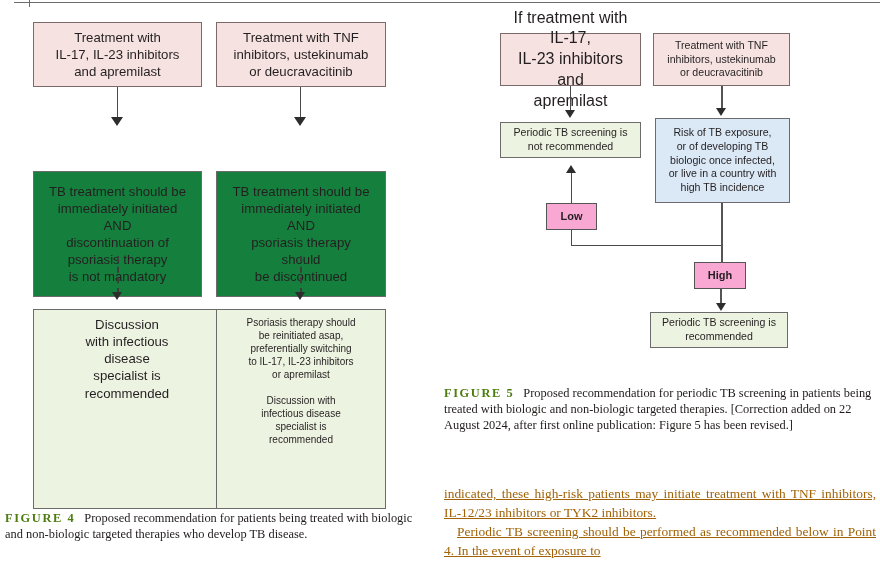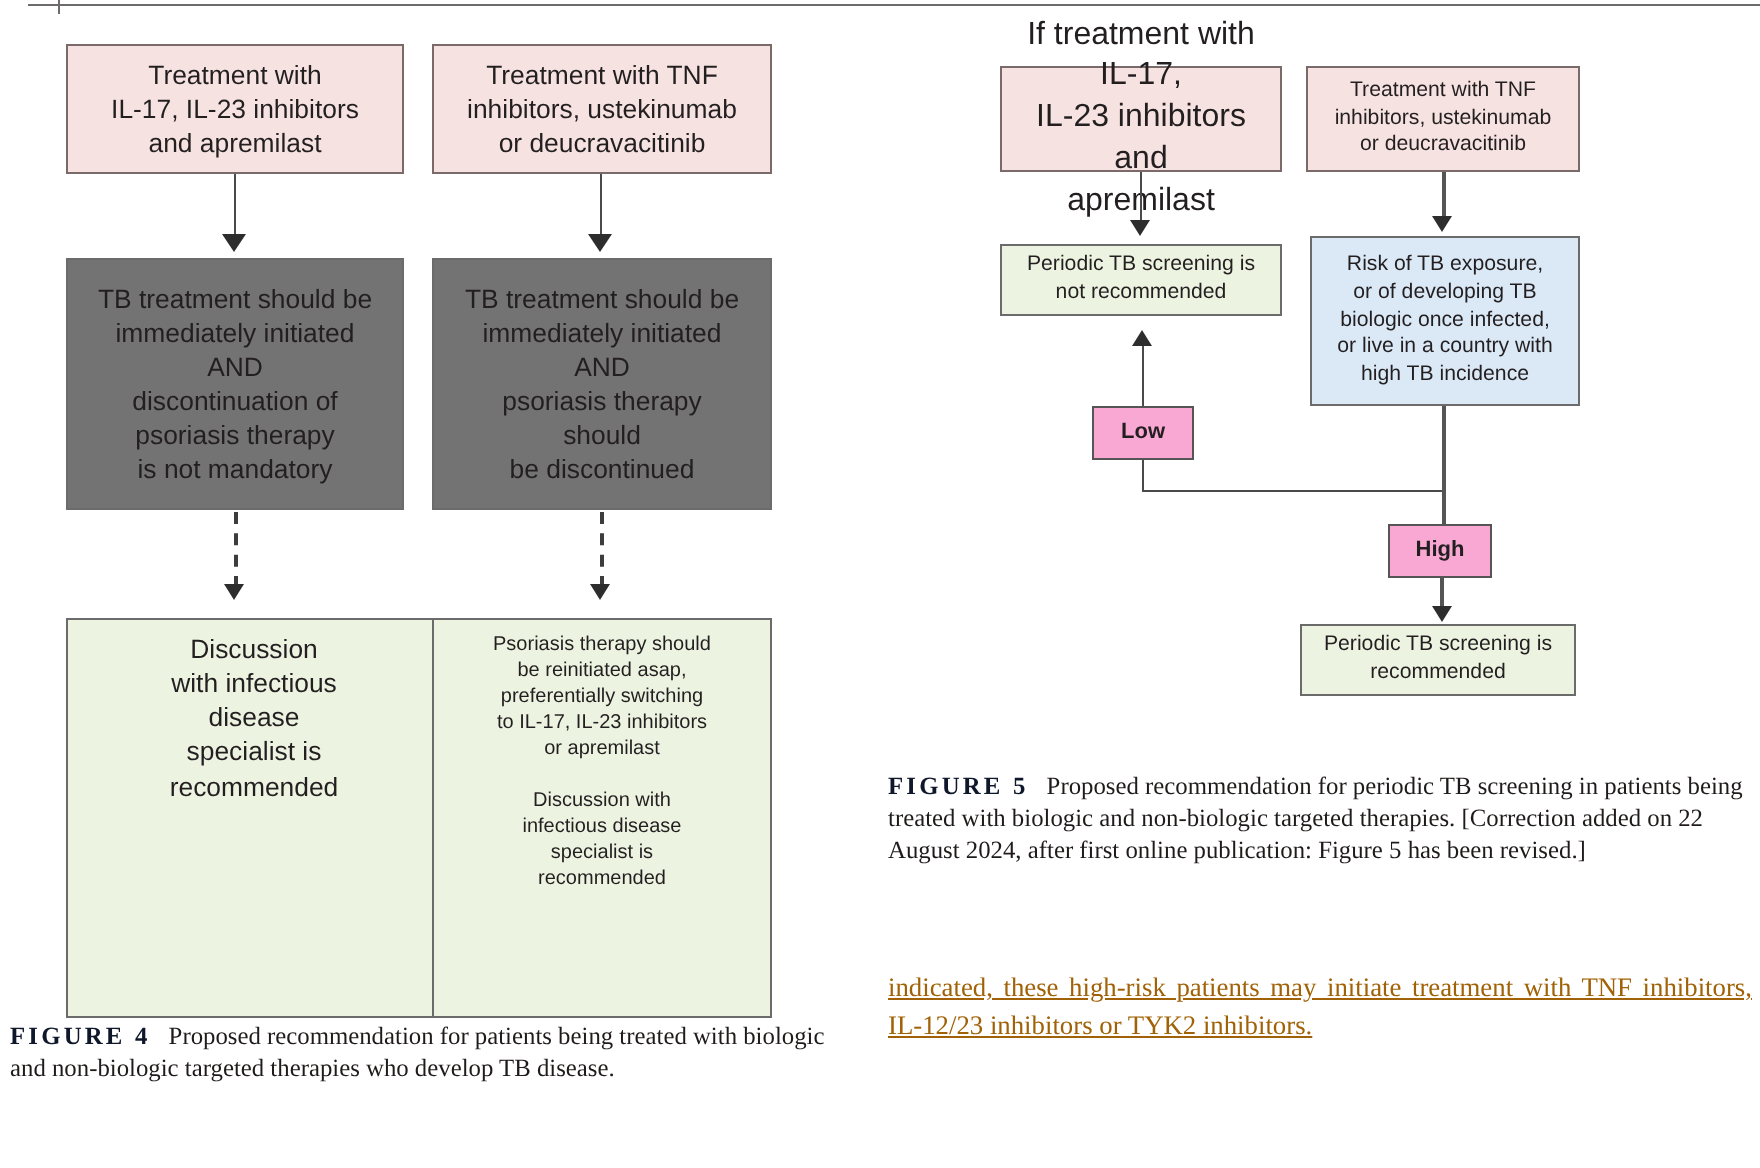--- a/index.html
+++ b/index.html
@@ -45,21 +45,21 @@
     display: flex;
     align-items: center;
     justify-content: center;
     text-align: center;
     line-height: 1.30;
     color: #231f20;
     font-family: "Liberation Sans", sans-serif;
   }
   .box .inner { width: 100%; padding: 0 3px; }
   .pink   { background: #f6e3e1; border-color: #7a6a6a; }
-  .purple { background: #737373; border-color: #6b6b6b; }
+  .purple { background: #15803d; border-color: #6b6b6b; margin-top: 42px; }
   .green  { background: #edf3e1; border-color: #6b6b6b; }
   .blue   { background: #dbe9f7; border-color: #6b6b6b; }
   .white  { background: #f9a8d4; border-color: #555555; font-weight: bold; }
 
   
   .vline {
     position: absolute;
     width: 1px;
     background: #4a4a4a;
   }
@@ -97,21 +97,21 @@
   
   .caption {
     position: absolute;
     font-family: "Liberation Serif", serif;
     font-size: 12.4px;
     line-height: 1.30;
     color: #201b1b;
     text-align: left;
   }
   .figlabel {
-    color: #0f172a;
+    color: #4d7c0f;
     font-weight: bold;
     letter-spacing: 1.6px;
     margin-right: 9px;
   }
   .bodytext {
     position: absolute;
     font-family: "Liberation Serif", serif;
     font-size: 13.4px;
     line-height: 1.43;
     color: #a16207;
@@ -256,15 +256,16 @@
 recommended</div>
     </div>
   </div>
 
   <div class="caption" style="left:444px; top:385px; width:432px;">
     <span class="figlabel">FIGURE 5</span><span>Proposed recommendation for periodic TB screening in patients being treated with biologic and non-biologic targeted therapies. [Correction added on 22 August 2024, after first online publication: Figure 5 has been revised.]</span>
   </div>
 
   <div class="bodytext" style="left:444px; top:484px; width:432px;">
     <p>indicated, these high-risk patients may initiate treatment with TNF inhibitors, IL-12/23 inhibitors or TYK2 inhibitors.</p>
+    <p class="indent">Periodic TB screening should be performed as recommended below in Point 4. In the event of exposure to</p>
   </div>
 
 </div>
 
 </body></html>

